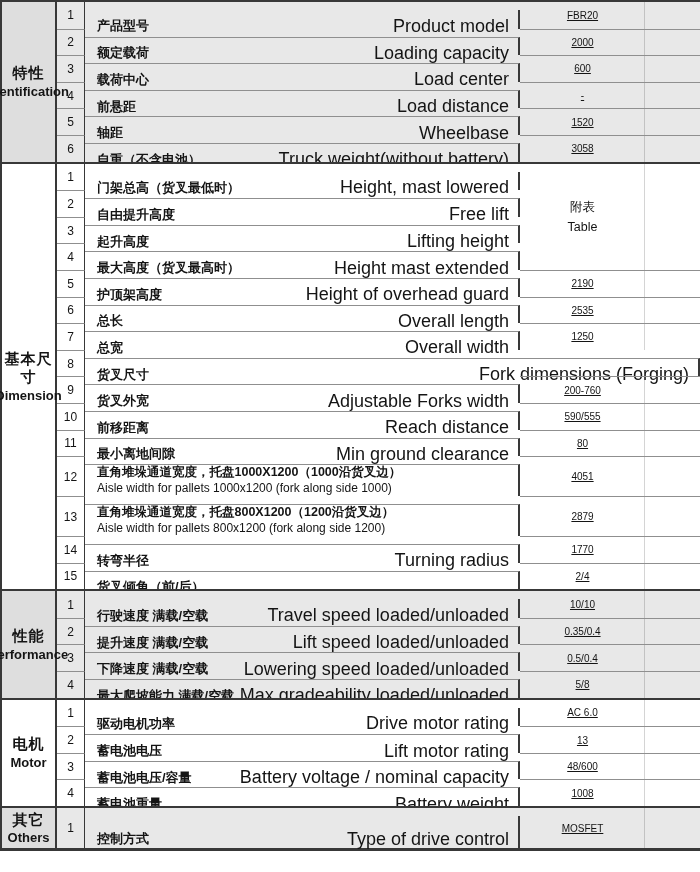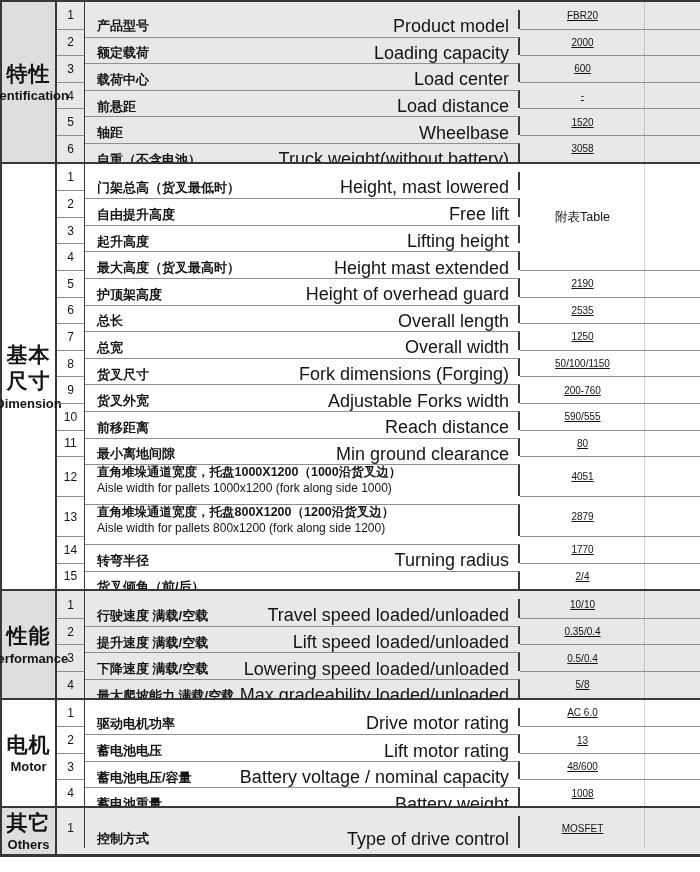--- a/index.html
+++ b/index.html
@@ -27,21 +27,21 @@
     flex: 0 0 55px;
     width: 55px;
     display: flex;
     flex-direction: column;
     align-items: center;
     justify-content: center;
     text-align: center;
     border-right: 2px solid #383838;
     padding: 2px 1px;
   }
-  .sec-zh { font-size: 21px; font-weight: 700; line-height: 1.25; letter-spacing: 1px; }
+  .sec-zh { font-size: 15px; font-weight: 700; line-height: 1.25; letter-spacing: 1px; }
   .sec-en { font-size: 13px; font-weight: 700; margin-top: 1px; white-space: nowrap; }
 
   .rows { flex: 1; display: flex; flex-direction: column; }
   .row { display: flex; height: 26.6px; }
   .row.tall { height: 40px; }
 
   .row:not(:first-child) .num,
   .row:not(:first-child) .desc,
   .row:not(:first-child) .val { border-top: 1px solid #8f8f8f; }
   .row .val.m-mid { border-top: none; }
@@ -95,21 +95,21 @@
     background: rgba(60,60,60,0.22);
   }
 
   .merged-val {
     position: absolute;
     top: 0;
     right: 0;
     width: 180px;
     height: 106px;
     display: flex;
-    flex-direction: row;
+    flex-direction: column;
     align-items: center;
     justify-content: center;
     padding-right: 55px;
     font-size: 12.5px;
     line-height: 1.6;
     pointer-events: none;
   }
 </style>
 </head>
 <body>
@@ -233,21 +233,20 @@
               <span class="en">Overall width</span>
             </div>
             <div class="val">1250</div>
           </div>
           <div class="row">
             <div class="num">8</div>
             <div class="desc">
               <span class="zh">货叉尺寸</span>
               <span class="en">Fork dimensions (Forging)</span>
             </div>
-            <div class="val">50/100/1150</div>
           </div>
           <div class="row">
             <div class="num">9</div>
             <div class="desc">
               <span class="zh">货叉外宽</span>
               <span class="en">Adjustable Forks width</span>
             </div>
             <div class="val">200-760</div>
           </div>
           <div class="row">

